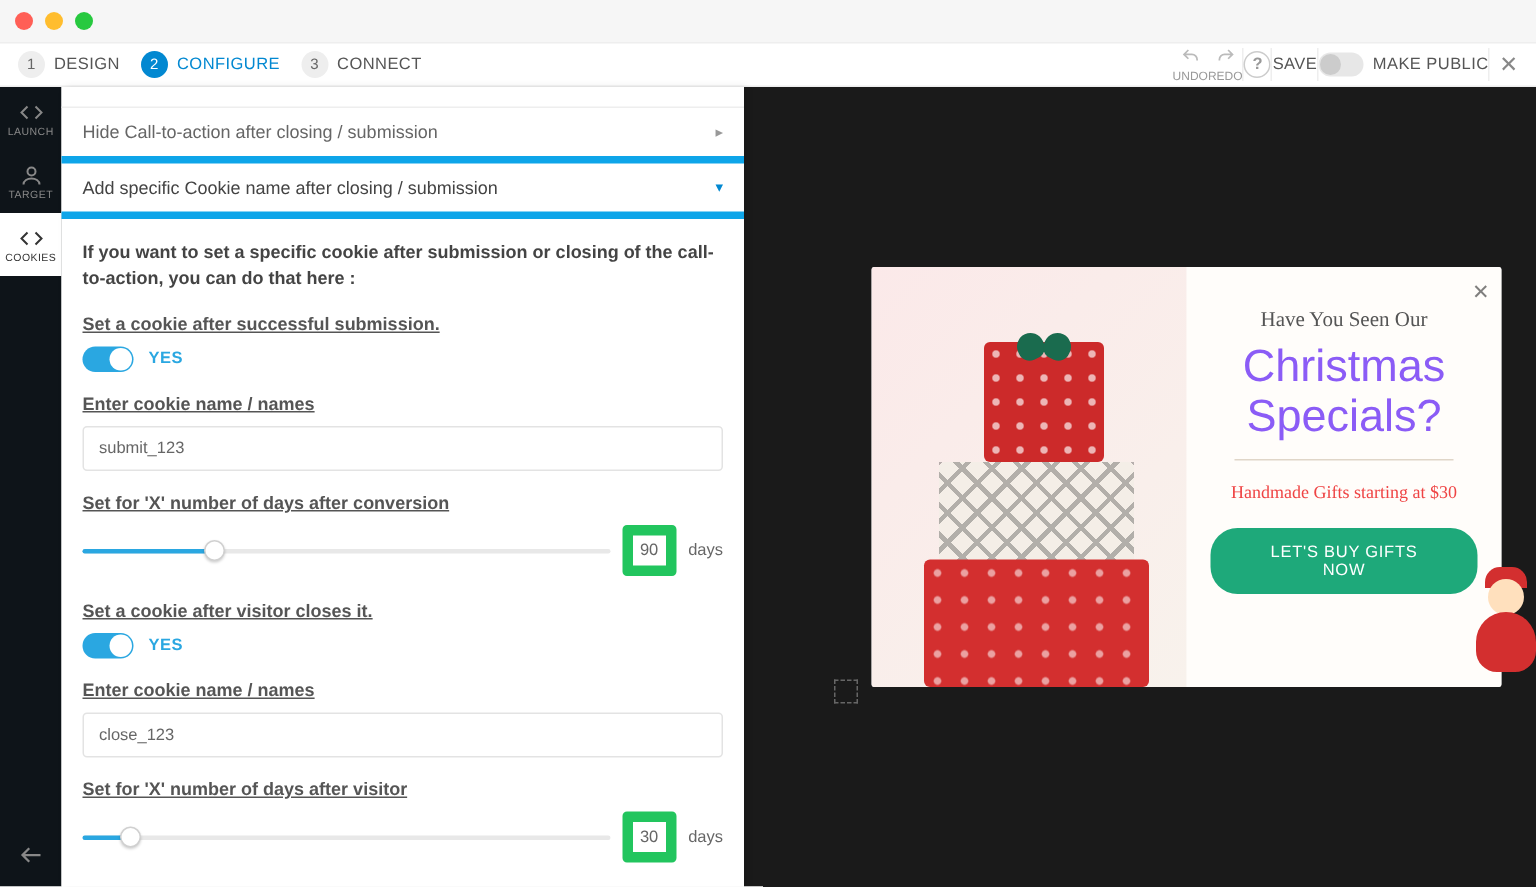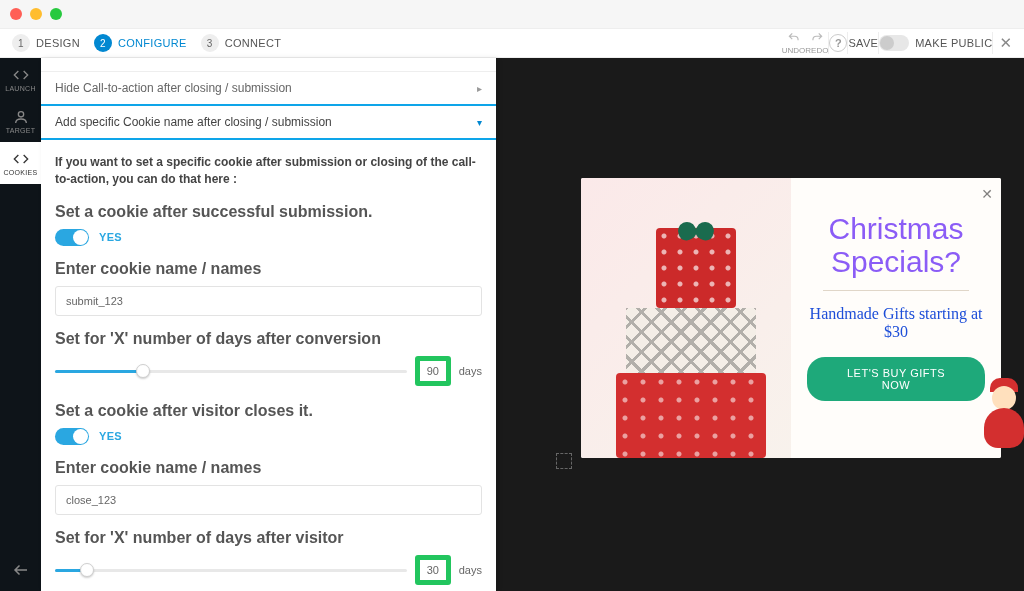--- a/index.html
+++ b/index.html
@@ -31,39 +31,39 @@
 
   
   .sidebar { width: 41px; background: #0e1419; display: flex; flex-direction: column; justify-content: space-between; }
   .side-item { height: 42px; display: flex; flex-direction: column; align-items: center; justify-content: center; gap: 2px; color: #888; font-size: 7px; letter-spacing: .3px; }
   .side-item.active { background: #fff; color: #333; }
   .side-item svg { width: 16px; height: 16px; }
   .side-bottom { padding: 12px 0; display: flex; justify-content: center; color: #888; }
 
   
   .panel { width: 455px; background: #fff; box-shadow: 2px 0 5px rgba(0,0,0,.1); position: relative; z-index: 2; }
-  .accordion-row { display: flex; align-items: center; justify-content: space-between; padding: 9px 14px; border-bottom: 2px solid #0ea5e9; font-size: 12px; color: #666; cursor: pointer; }
+  .accordion-row { display: flex; align-items: center; justify-content: space-between; padding: 9px 14px; border-bottom: 5px solid #0ea5e9; font-size: 12px; color: #666; cursor: pointer; }
   .accordion-row.open { color: #444; font-weight: 500; }
   .chev { color: #999; font-size: 10px; }
   .caret { color: #0288d1; font-size: 10px; }
   .panel-body { padding: 14px; font-size: 12px; color: #555; }
   .lead { font-weight: 700; color: #444; margin-bottom: 14px; line-height: 1.45; }
-  .lbl { font-size: 16px; font-weight: 600; margin-bottom: 8px; }
+  .lbl { font-size: 12px; font-weight: 600; margin-bottom: 8px; text-decoration: underline; }
   .toggle-row { display: flex; align-items: center; gap: 10px; margin: 6px 0 14px; }
   .togg { width: 34px; height: 17px; background: #2aa7e1; border-radius: 9px; position: relative; }
   .togg .knob { width: 15px; height: 15px; background: #fff; border-radius: 50%; position: absolute; top: 1px; right: 1px; }
   .yes { color: #2aa7e1; font-weight: 700; font-size: 11px; letter-spacing: .3px; }
   .txt-input { width: 100%; border: 1px solid #e3e3e3; border-radius: 3px; padding: 8px 10px; font-size: 11px; color: #666; margin-bottom: 14px; background: #fff; }
   .txt-input::placeholder { color: #999; }
   .slider-row { display: flex; align-items: center; gap: 8px; margin-bottom: 16px; }
   .slider { flex: 1; position: relative; height: 20px; }
   .track { position: absolute; top: 9px; left: 0; right: 0; height: 3px; background: #e8e8e8; border-radius: 2px; }
   .fill { position: absolute; top: 9px; left: 0; height: 3px; background: #2aa7e1; border-radius: 2px; }
   .thumb { position: absolute; top: 3px; width: 14px; height: 14px; background: #fff; border: 1px solid #d0d0d0; border-radius: 50%; box-shadow: 0 1px 2px rgba(0,0,0,.2); }
-  .numbox { width: 36px; border: 5px solid #22c55e; border-radius: 3px; padding: 4px; font-size: 11px; text-align: center; color: #666; }
+  .numbox { width: 36px; border: 7px solid #22c55e; border-radius: 3px; padding: 4px; font-size: 11px; text-align: center; color: #666; }
   .days { font-size: 11px; color: #666; }
 
   
   .canvas { flex: 1; background: #1a1a1a; position: relative; }
   .popup { position: absolute; top: 120px; left: 85px; width: 420px; height: 280px; background: #fff; display: flex; border-radius: 2px; overflow: hidden; }
   
   .popup-x { position: absolute; top: 8px; right: 8px; z-index: 3; font-size: 14px; color: rgba(0,0,0,.5); cursor: pointer; }
   .popup-left { width: 50%; background: linear-gradient(135deg,#fbe9e9,#f8f2ec); display: flex; align-items: flex-end; justify-content: center; position: relative; }
   .gift-stack { position: relative; width: 160px; height: 240px; }
   .gift { position: absolute; border-radius: 4px; }
@@ -77,21 +77,21 @@
   .gift.bot { top: 155px; left: 10px; width: 150px; height: 85px; background: #d32f2f; }
   .gift.bot::before { content:""; position:absolute; inset:0; background: radial-gradient(circle, rgba(255,255,255,.55) 2px, transparent 3px) 0 0/18px 18px; }
   .bow { position:absolute; top:-10px; left:22px; width:36px; height:26px; }
   .bow::before, .bow::after { content:""; position:absolute; width:18px; height:18px; background:#1a6b4e; border-radius:60% 60% 50% 50%; top:4px; }
   .bow::before { left:0; transform:rotate(-25deg); }
   .bow::after { right:0; transform:rotate(25deg); }
   .popup-right { width: 50%; padding: 28px 16px 20px; text-align: center; background: #fffdfa; }
   .p-sub { font-size: 14px; color: #555; font-family: Georgia, serif; }
   .p-title { font-family: Georgia, "Times New Roman", serif; font-size: 30px; line-height: 1.1; margin: 6px 0 12px; color: #8b5cf6; }
   .p-line { height: 1px; background: #e0d6c8; margin: 6px 16px 14px; }
-  .p-offer { font-size: 16px; color: #1d4ed8; font-family: Georgia, serif; margin-bottom: 16px; }
+  .p-offer { font-size: 12px; color: #ef4444; font-family: Georgia, serif; margin-bottom: 16px; }
   .p-btn { display: inline-block; background: #1ea97a; color: #fff; font-size: 11px; letter-spacing: .5px; padding: 10px 26px; border-radius: 18px; text-align: center; }
   .santa { position:absolute; right: -6px; top: 320px; width: 50px; height: 70px; }
   .santa .body { width: 40px; height: 40px; background:#d32f2f; border-radius: 20px 20px 14px 14px; position:absolute; bottom:0; left:4px; }
   .santa .head { width: 24px; height: 24px; background:#ffe0bd; border-radius:50%; position:absolute; top:8px; left:12px; }
   .santa .hat { width: 28px; height: 14px; background:#d32f2f; border-radius: 10px 10px 0 0; position:absolute; top:0; left:10px; }
   .edit-badge { position:absolute; top: 395px; left: 60px; width: 16px; height: 16px; border:1px dashed #666; }
 </style>
 </head>
 <body>
 
@@ -240,20 +240,21 @@
       <div class="popup-left">
         <div class="gift-stack">
           <div class="gift top">
               <div class="bow"></div>
             </div>
           <div class="gift mid"></div>
           <div class="gift bot"></div>
         </div>
       </div>
       <div class="popup-right">
+        <div class="p-sub">Have You Seen Our</div>
         <div class="p-title">
           <span>Christmas</span><br><span>Specials?</span>
         </div>
         <div class="p-line"></div>
         <div class="p-offer">Handmade Gifts starting at $30</div>
         <div class="p-btn">LET'S BUY GIFTS NOW</div>
       </div>
     </div>
     <div class="santa">
       <div class="hat"></div>

